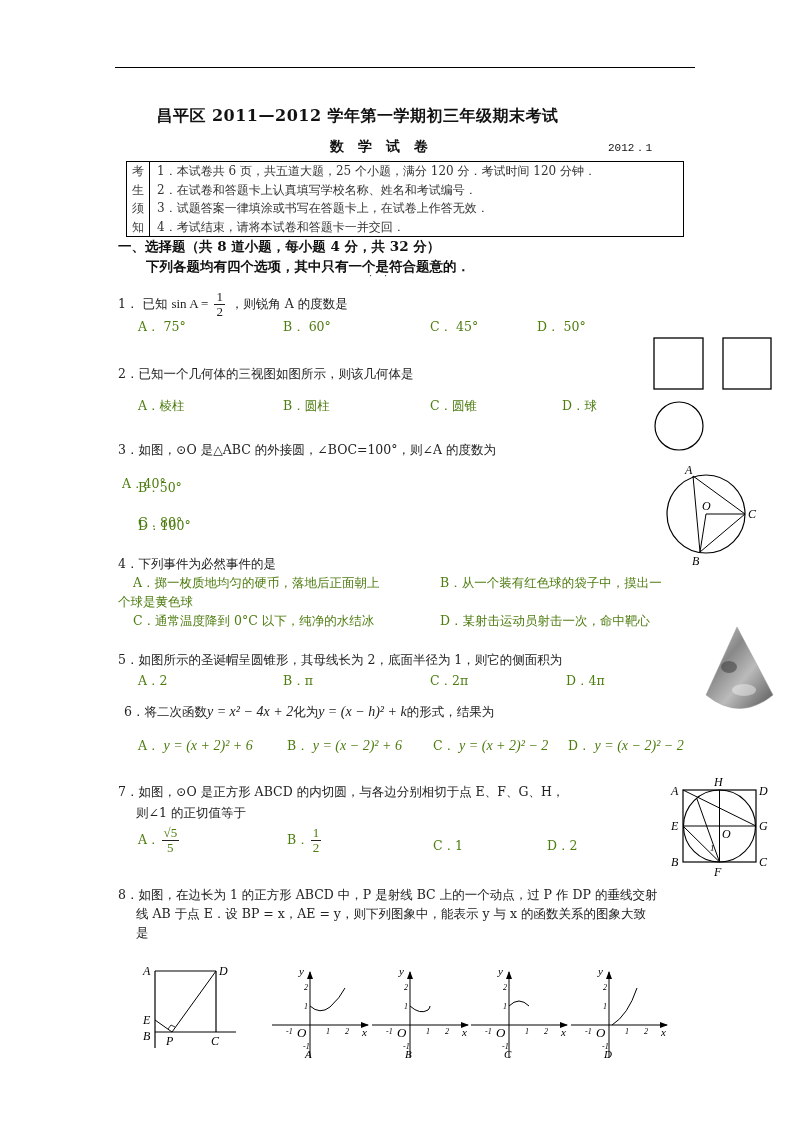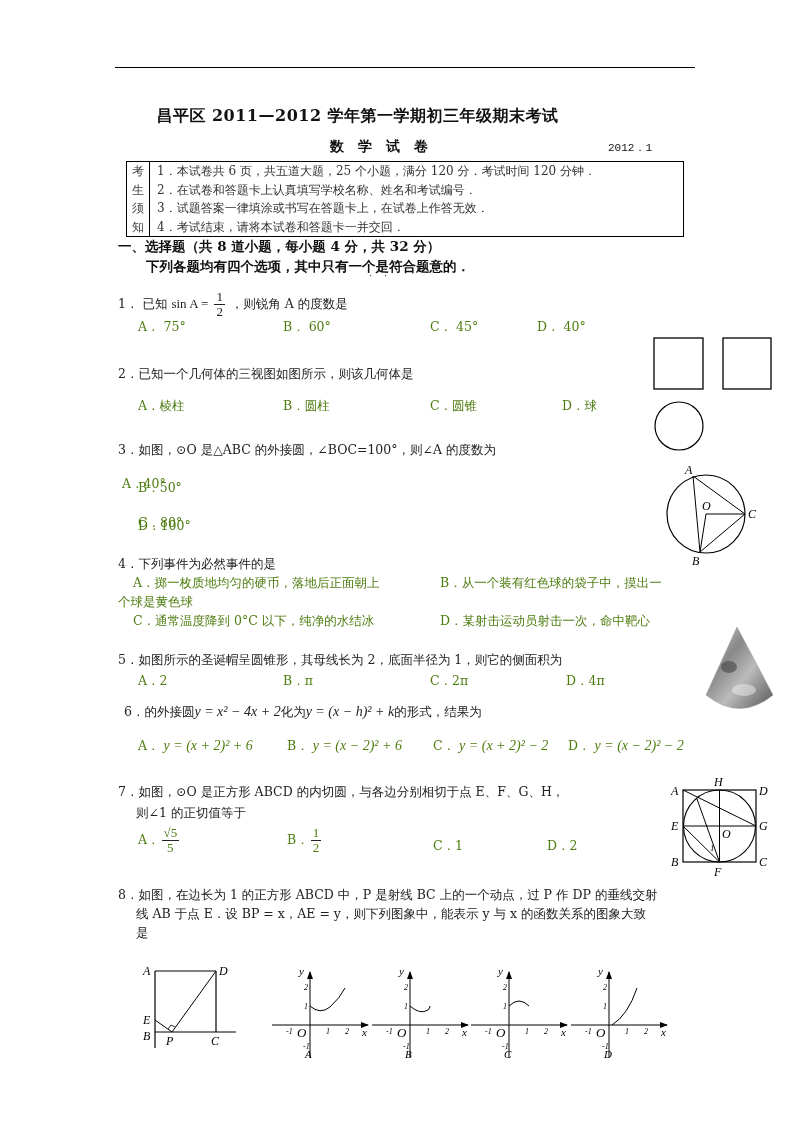--- a/index.html
+++ b/index.html
@@ -59,21 +59,21 @@
 <div class="abs q" style="left:118px;top:290px;">
   <span>1．</span>
   <span>已知</span>
   <span class="math" style="font-style:normal;font-size:13px;">sin A =</span>
   <span class="frac"><span class="num">1</span><span class="den">2</span></span>
   <span>，则锐角 A 的度数是</span>
 </div>
 <div class="abs opt" style="left:138px;top:319px;">A．  75°</div>
 <div class="abs opt" style="left:283px;top:319px;">B．  60°</div>
 <div class="abs opt" style="left:430px;top:319px;">C．  45°</div>
-<div class="abs opt" style="left:537px;top:319px;">D．  40°</div>
+<div class="abs opt" style="left:537px;top:319px;">D．  50°</div>
 
 <div class="abs q" style="left:118px;top:366px;">
   <span>2．</span><span>已知一个几何体的三视图如图所示，则该几何体是</span>
 </div>
 <div class="abs opt" style="left:138px;top:398px;">A．棱柱</div>
 <div class="abs opt" style="left:283px;top:398px;">B．圆柱</div>
 <div class="abs opt" style="left:430px;top:398px;">C．圆锥</div>
 <div class="abs opt" style="left:562px;top:398px;">D．球</div>
 
 <svg style="left:0;top:0;" width="793" height="1122">
@@ -125,21 +125,21 @@
       <stop offset="0.6" stop-color="#bbb"></stop>
       <stop offset="1" stop-color="#555"></stop>
     </linearGradient>
   </defs>
   <path d="M737,627 L706,695 Q740,722 773,695 Z" fill="url(#coneg)" stroke="#999" stroke-width="0.5"></path>
   <ellipse cx="729" cy="667" rx="8" ry="6" fill="#444" opacity="0.6"></ellipse>
   <ellipse cx="744" cy="690" rx="12" ry="6" fill="#eee" opacity="0.5"></ellipse>
 </svg>
 
 <div class="abs q" style="left:124px;top:704px;">
-  <span>6．</span><span>的外接圆</span><span class="math">y = x² − 4x + 2</span><span>化为</span><span class="math">y = (x − h)² + k</span><span>的形式，结果为</span>
+  <span>6．</span><span>将二次函数</span><span class="math">y = x² − 4x + 2</span><span>化为</span><span class="math">y = (x − h)² + k</span><span>的形式，结果为</span>
 </div>
 <div class="abs opt" style="left:138px;top:738px;"><span>A．</span> <span class="math">y = (x + 2)² + 6</span></div>
 <div class="abs opt" style="left:287px;top:738px;"><span>B．</span> <span class="math">y = (x − 2)² + 6</span></div>
 <div class="abs opt" style="left:433px;top:738px;"><span>C．</span> <span class="math">y = (x + 2)² − 2</span></div>
 <div class="abs opt" style="left:568px;top:738px;"><span>D．</span> <span class="math">y = (x − 2)² − 2</span></div>
 
 <div class="abs q" style="left:118px;top:784px;">
   <span>7．</span><span>如图，⊙O 是正方形 ABCD 的内切圆，与各边分别相切于点 E、F、G、H，</span>
 </div>
 <div class="abs q" style="left:136px;top:805px;">则∠1 的正切值等于</div>

